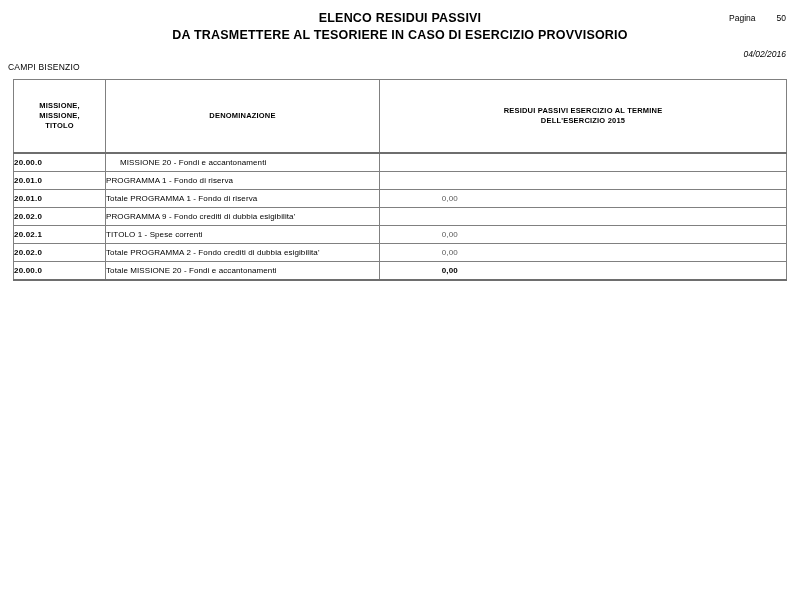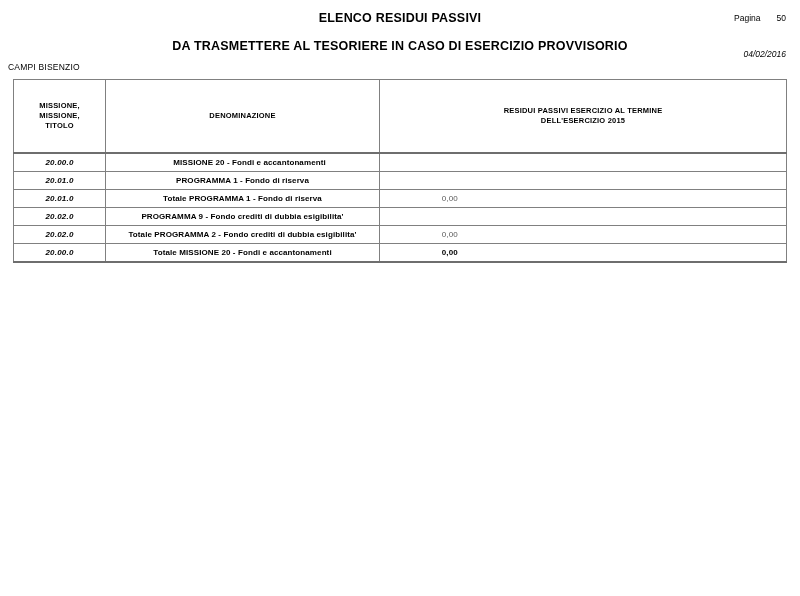--- a/index.html
+++ b/index.html
@@ -41,31 +41,31 @@
     font-size: 12.5px;
     font-weight: bold;
     letter-spacing: 0.2px;
     line-height: 15px;
   }
   .title-line-2 {
     font-size: 12.5px;
     font-weight: bold;
     letter-spacing: 0.2px;
     line-height: 15px;
-    margin-top: 13px;
+    margin-top: 2px;
   }
 
   .page-label {
     position: absolute;
     right: 14px;
     top: 13px;
     font-size: 8.5px;
     white-space: nowrap;
   }
-  .page-label .pg-word { margin-right: 16px; }
+  .page-label .pg-word { margin-right: 21px; }
 
   .doc-date {
     position: absolute;
     right: 14px;
     top: 49px;
     font-size: 8.5px;
     white-space: nowrap;
     font-style: italic;
   }
 
@@ -117,28 +117,26 @@
     border-bottom: 1px solid #808080;
     border-top: 0;
     height: 17px;
     font-size: 8px;
     padding: 0;
     vertical-align: middle;
   }
 
   
   td.code-cell {
-    text-align: center;
-    font-weight: bold;
-    letter-spacing: 0.2px;
-    font-style: italic;
+    font-weight: bold;
+    letter-spacing: 0.2px;
   }
   td.desc-cell {
-    text-align: center;
-    font-weight: bold;
+    text-align: left;
+    font-weight: normal;
     letter-spacing: 0.1px;
     padding-left: 10px;
   }
   td.desc-cell.indent-extra { padding-left: 14px; }
 
   td.val-cell {
     text-align: left;
     font-weight: bold;
     padding: 0;
     position: relative;
@@ -235,20 +233,27 @@
         </tr>
 
         <tr>
           <td class="code-cell">20.02.0</td>
           <td class="desc-cell">PROGRAMMA 9 - Fondo crediti di dubbia esigibilita'</td>
           <td class="val-cell">
             <span class="val-inner"></span>
           </td>
         </tr>
 
+        <tr>
+          <td class="code-cell">20.02.1</td>
+          <td class="desc-cell">TITOLO 1 - Spese correnti</td>
+          <td class="val-cell">
+            <span class="val-inner">0,00</span>
+          </td>
+        </tr>
 
         <tr>
           <td class="code-cell">20.02.0</td>
           <td class="desc-cell">Totale PROGRAMMA 2 - Fondo crediti di dubbia esigibilita'</td>
           <td class="val-cell">
             <span class="val-inner">0,00</span>
           </td>
         </tr>
 
         <tr class="total-row">

